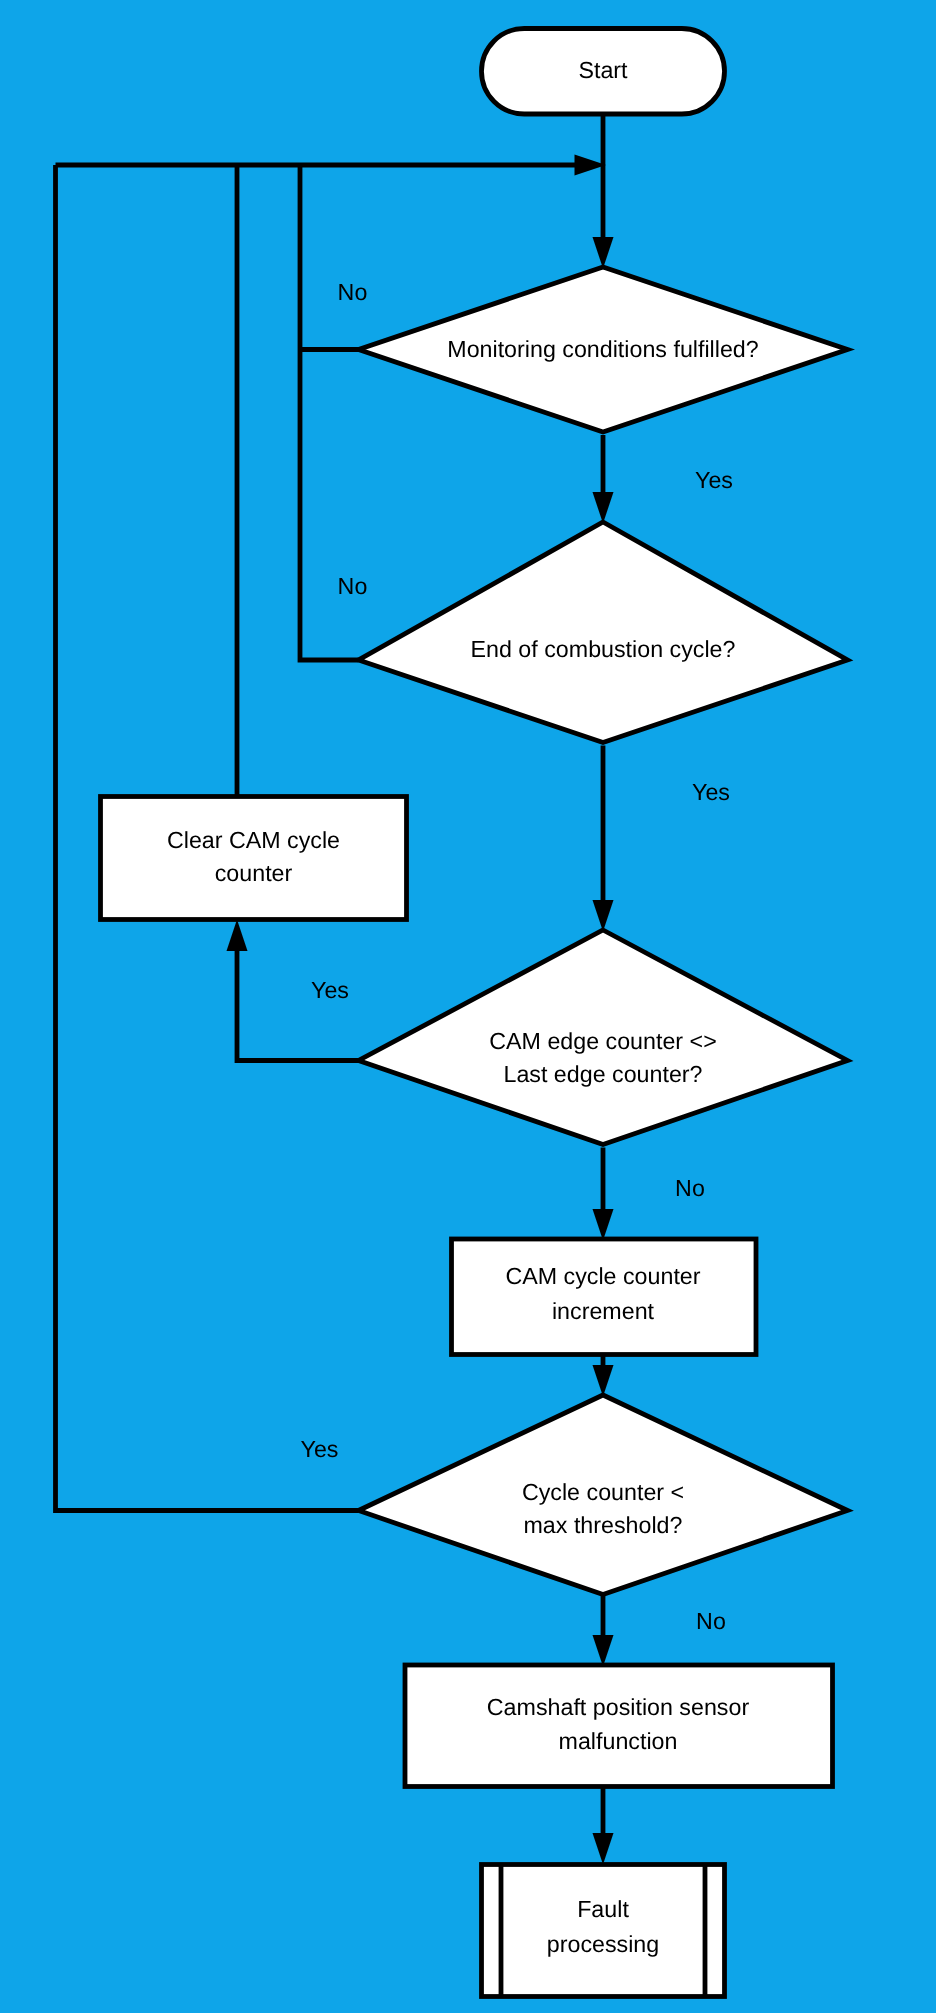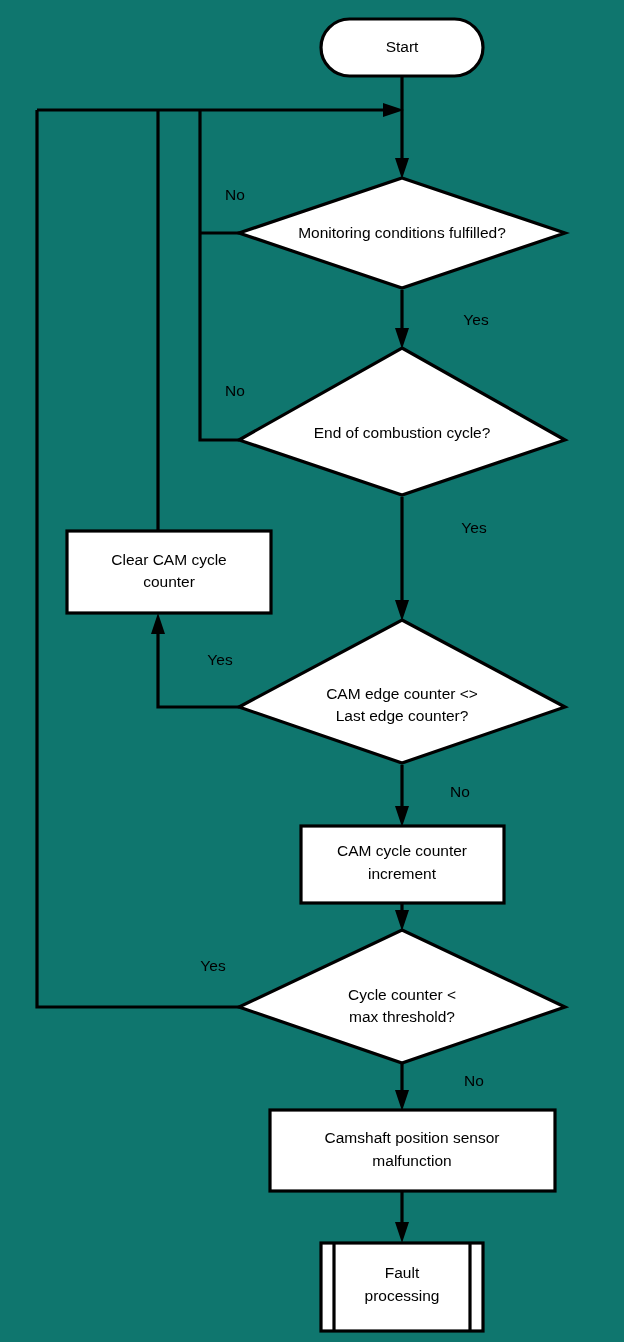--- a/index.html
+++ b/index.html
@@ -10,21 +10,21 @@
   body {
     width: 624px;
     height: 1342px;
     overflow: hidden;
     font-family: "Liberation Sans", sans-serif;
   }
   #flow-root {
     position: relative;
     width: 624px;
     height: 1342px;
-    background: #0f766e;
+    background: #0ea5e9;
   }
   svg#flowchart {
     display: block;
     width: 624px;
     height: 1342px;
   }
   .shape-outline {
     fill: #ffffff;
     stroke: #000000;
     stroke-width: 3.2;

